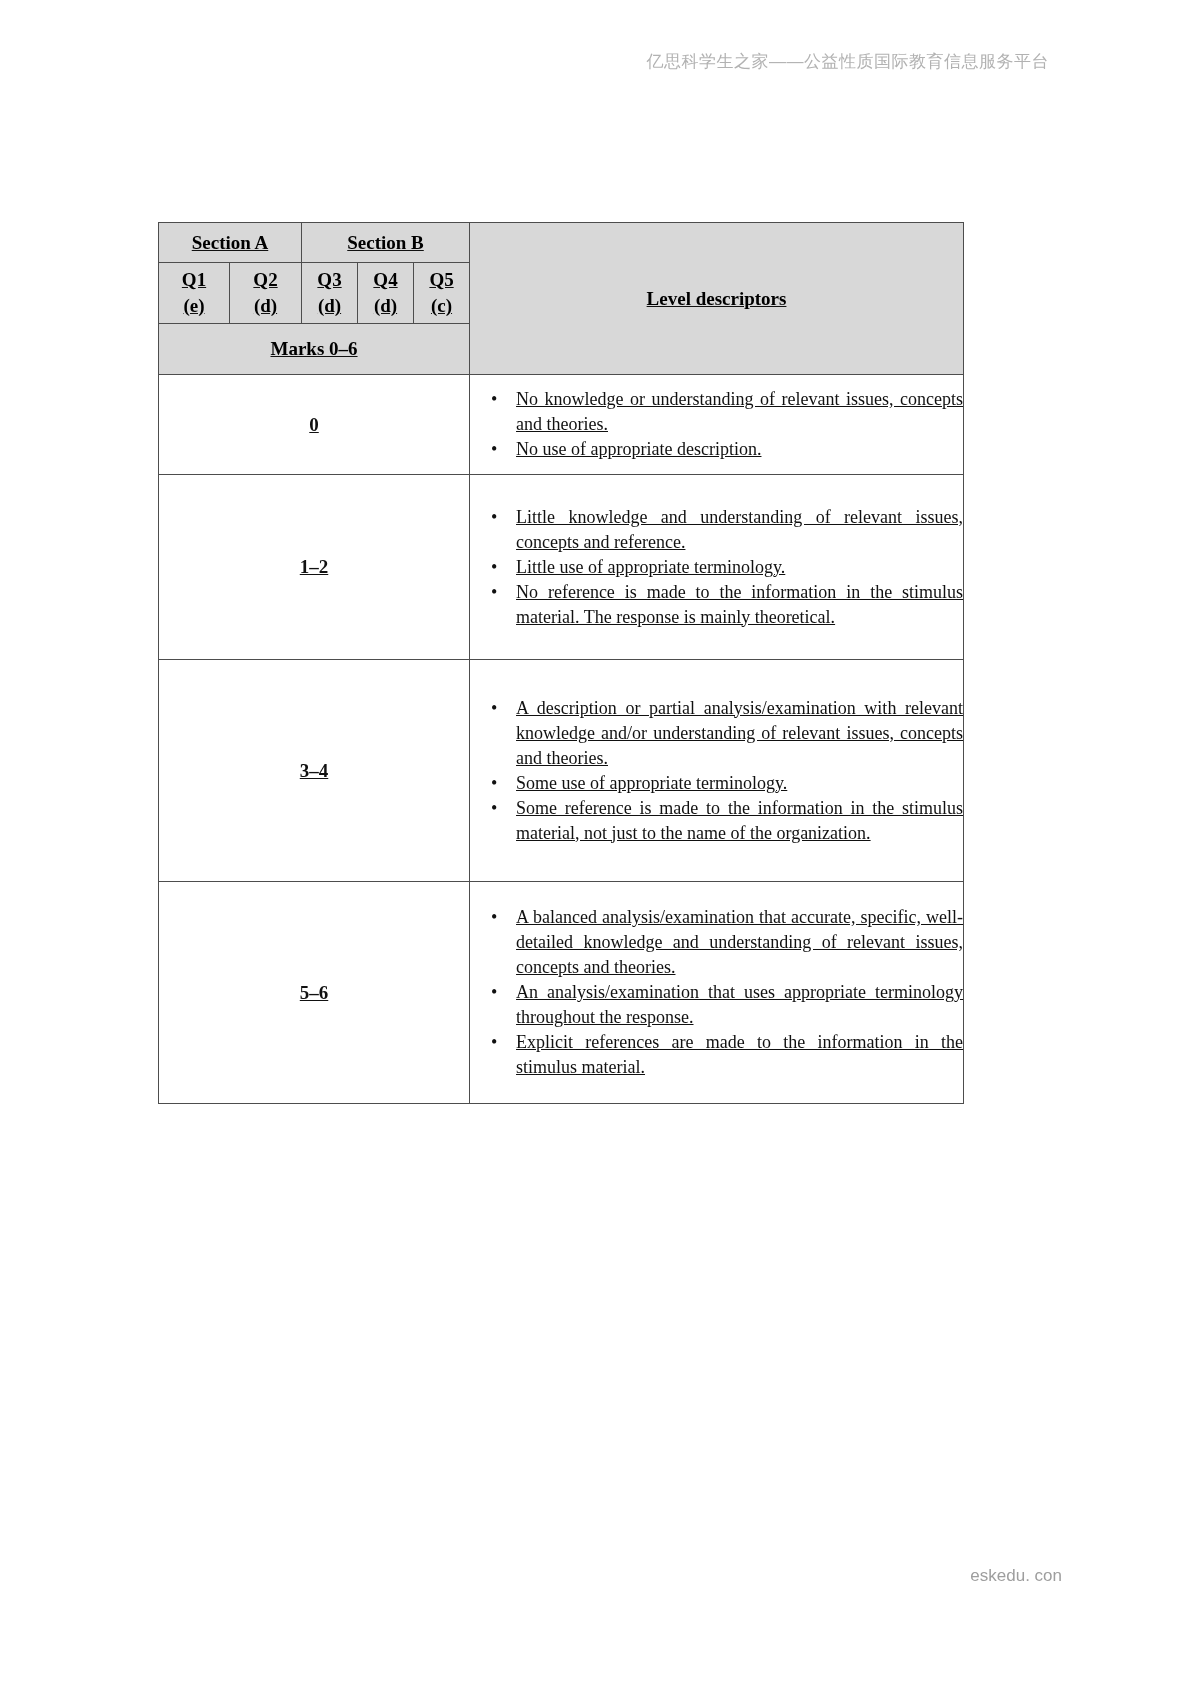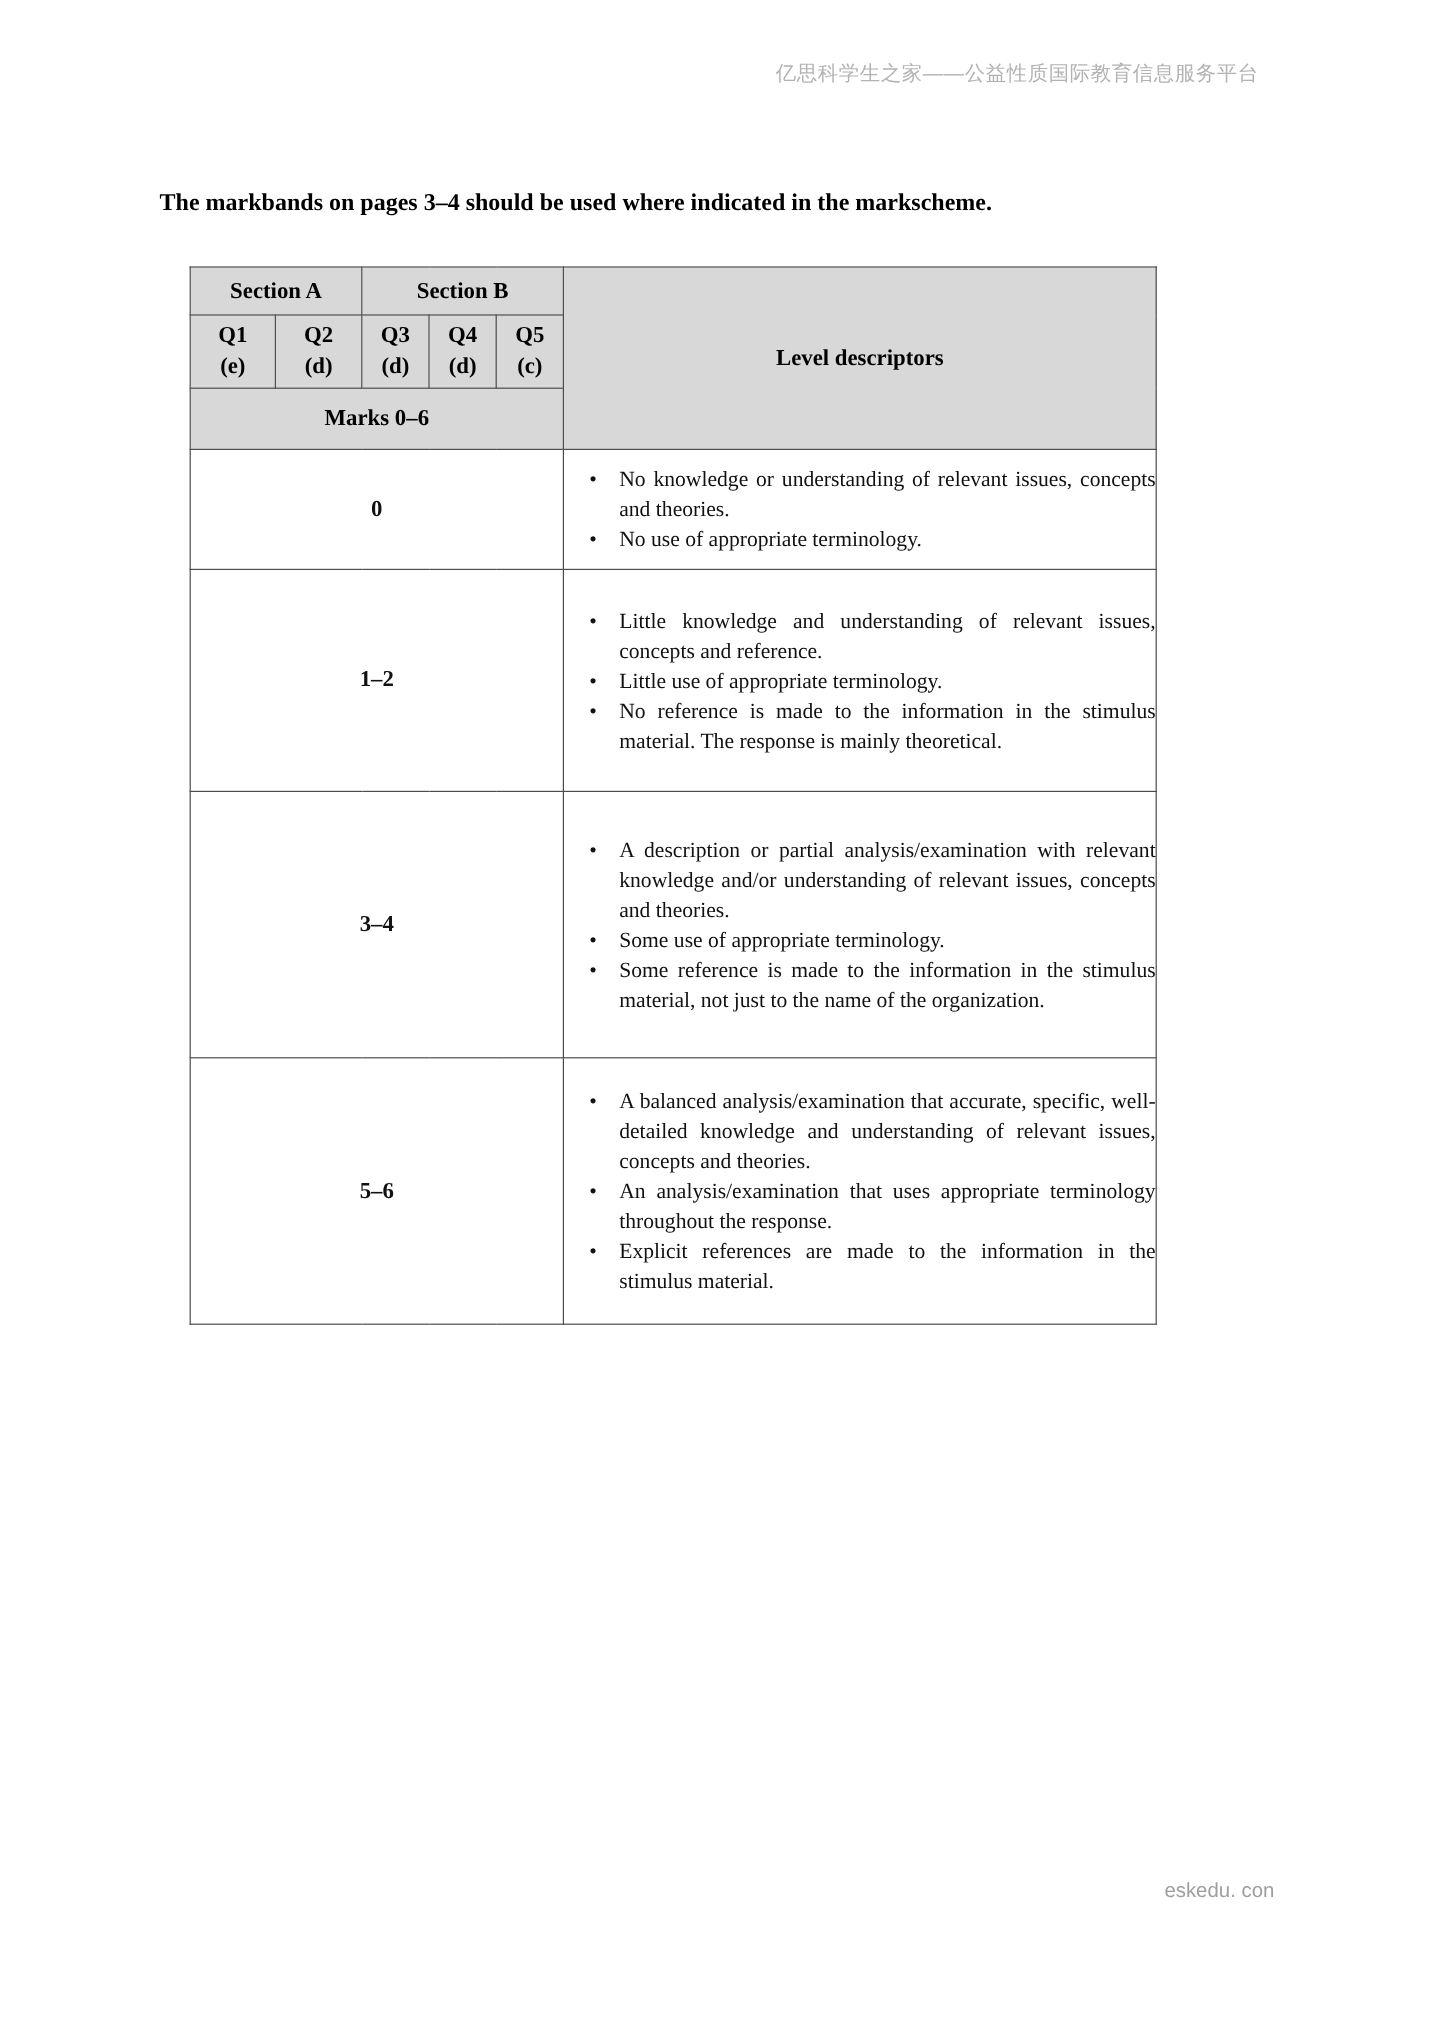--- a/index.html
+++ b/index.html
@@ -40,20 +40,21 @@
     color: #000000;
     white-space: nowrap;
   }
   table.markbands {
     position: absolute;
     left: 158px;
     top: 222px;
     border-collapse: collapse;
     table-layout: fixed;
     width: 805px;
+    text-decoration: underline;
   }
   table.markbands th, table.markbands td {
     border: 1px solid #4d4d4d;
     margin: 0;
   }
   .hdr {
     background: #d8d8d8;
     font-weight: bold;
     text-align: center;
     vertical-align: middle;
@@ -101,21 +102,20 @@
   .row-3-4 { height: 222px; }
   .row-5-6 { height: 222px; }
 </style>
 </head>
 <body>
 
 <div class="page">
 
   <div class="watermark-top">亿思科学生之家——公益性质国际教育信息服务平台</div>
 
-  <div class="doc-title">The markbands on pages 3–4 should be used where indicated in the markscheme.</div>
 
   <table class="markbands">
     <colgroup>
       <col style="width:71px">
       <col style="width:72px">
       <col style="width:56px">
       <col style="width:56px">
       <col style="width:56px">
       <col style="width:494px">
     </colgroup>
@@ -152,21 +152,21 @@
 
     <tr class="marks-band">
       <th class="hdr" colspan="5">Marks 0–6</th>
     </tr>
 
     <tr class="row-0">
       <td class="marks-cell" colspan="5">0</td>
       <td class="desc-cell">
         <ul>
           <li>No knowledge or understanding of relevant issues, concepts and theories.</li>
-          <li>No use of appropriate terminology.</li>
+          <li>No use of appropriate description.</li>
         </ul>
       </td>
     </tr>
 
     <tr class="row-1-2">
       <td class="marks-cell" colspan="5">1–2</td>
       <td class="desc-cell">
         <ul>
           <li>Little knowledge and understanding of relevant issues, concepts and reference.</li>
           <li>Little use of appropriate terminology.</li>

